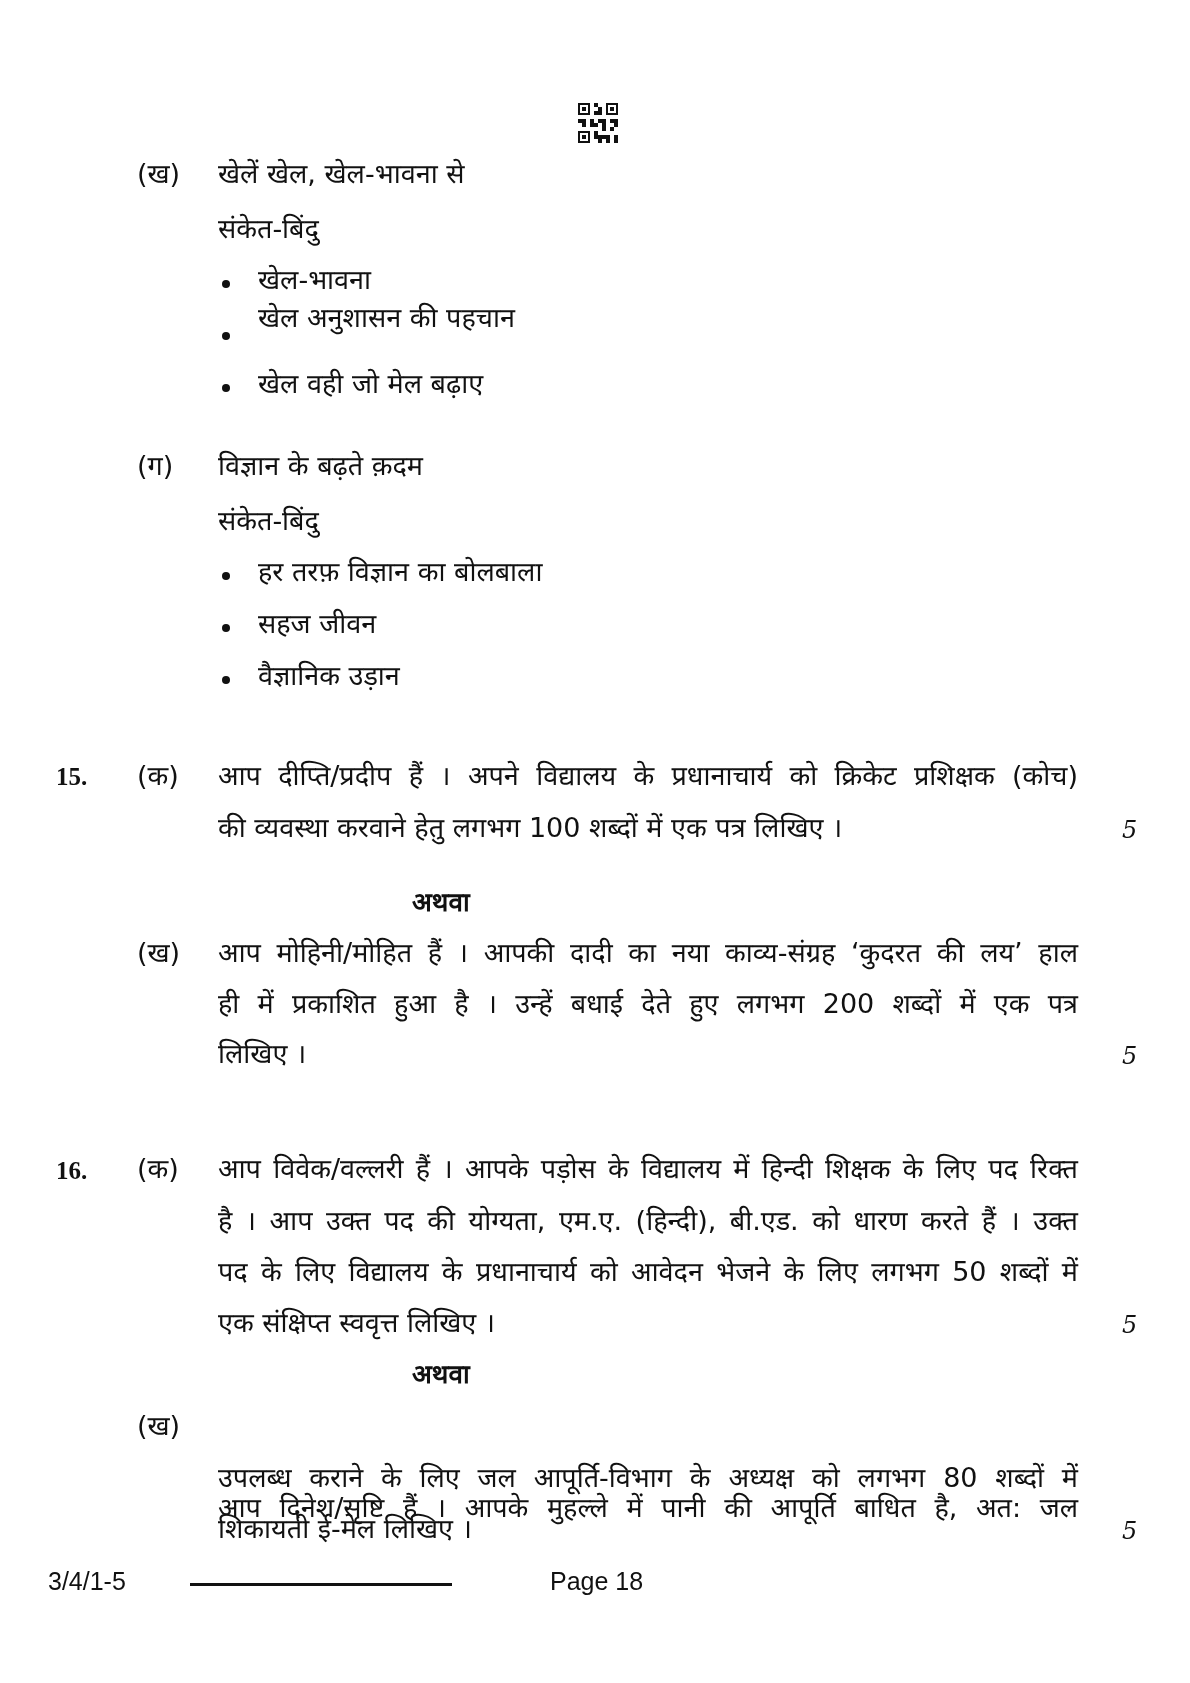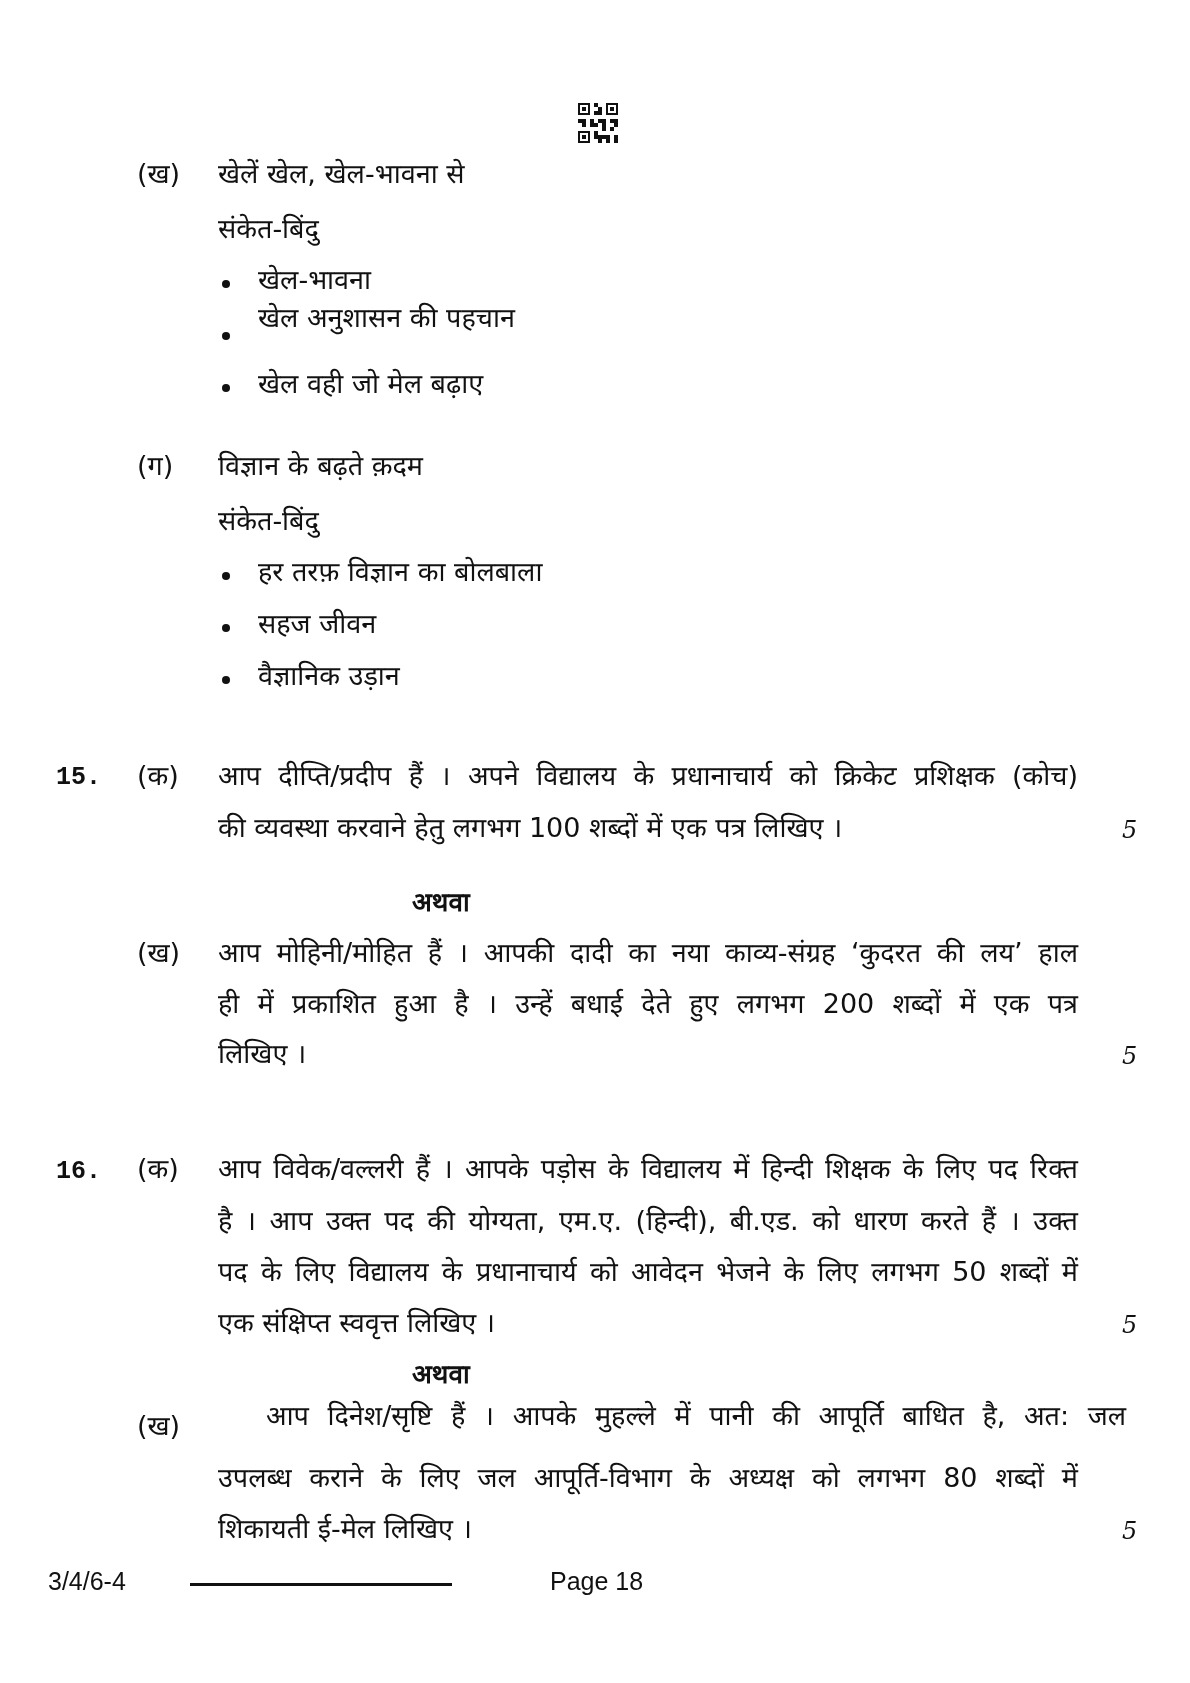--- a/index.html
+++ b/index.html
@@ -4,21 +4,21 @@
 <style>
   html, body { margin: 0; padding: 0; background: #ffffff; }
   body {
     width: 1190px; height: 1683px; position: relative; overflow: hidden;
     font-family: "DejaVu Sans", sans-serif; color: #111;
   }
   .abs { position: absolute; }
   .qr { left: 578px; top: 103px; width: 40px; height: 40px; }
   .txt { font-size: 27px; line-height: 32px; white-space: nowrap; }
   .label { font-size: 27px; }
-  .qnum { font-family: Liberation Mono, monospace; font-weight: bold; font-size: 25px; }
+  .qnum { font-family: Liberation Serif, serif; font-weight: bold; font-size: 25px; }
   .marks { font-family: "DejaVu Serif", serif; font-style: italic; font-size: 24px; left: 1122px; }
   .bullet { width: 8px; height: 8px; border-radius: 50%; background: #111; }
   .athva { font-weight: bold; font-size: 26px; text-align: center; }
   .just { text-align: justify; text-align-last: justify; white-space: nowrap; width: 860px; }
   .footer { font-family: "Liberation Sans", sans-serif; font-size: 25px; }
   .rule { height: 3px; background: #111; }
 </style>
 </head>
 <body>
 
@@ -96,23 +96,23 @@
   <span class="abs txt label" style="left:137px;top:1153px;">(क)</span>
   <div class="abs txt just" style="left:218px;top:1153px;">आप विवेक/वल्लरी हैं । आपके पड़ोस के विद्यालय में हिन्दी शिक्षक के लिए पद रिक्त</div>
   <div class="abs txt just" style="left:218px;top:1205px;">है । आप उक्त पद की योग्यता, एम.ए. (हिन्दी), बी.एड. को धारण करते हैं । उक्त</div>
   <div class="abs txt just" style="left:218px;top:1256px;">पद के लिए विद्यालय के प्रधानाचार्य को आवेदन भेजने के लिए लगभग 50 शब्दों में</div>
   <span class="abs txt" style="left:218px;top:1307px;">एक संक्षिप्त स्ववृत्त लिखिए ।</span>
   <span class="abs marks" style="top:1311px;">5</span>
 
   <span class="abs athva" style="left:412px;top:1355px;">अथवा</span>
 
   <span class="abs txt label" style="left:137px;top:1410px;">(ख)</span>
-  <div class="abs txt just" style="left:218px;top:1400px;margin-left:48px;">आप दिनेश/सृष्टि हैं । आपके मुहल्ले में पानी की आपूर्ति बाधित है, अत: जल</div>
+  <div class="abs txt just" style="left:218px;top:1492px;">आप दिनेश/सृष्टि हैं । आपके मुहल्ले में पानी की आपूर्ति बाधित है, अत: जल</div>
   <div class="abs txt just" style="left:218px;top:1462px;">उपलब्ध कराने के लिए जल आपूर्ति-विभाग के अध्यक्ष को लगभग 80 शब्दों में</div>
   <span class="abs txt" style="left:218px;top:1513px;">शिकायती ई-मेल लिखिए ।</span>
   <span class="abs marks" style="top:1517px;">5</span>
 </div>
 
 <div>
-  <span class="abs footer" style="left:48px;top:1567px;">3/4/6-4</span>
+  <span class="abs footer" style="left:48px;top:1567px;">3/4/1-5</span>
   <div class="abs rule" style="left:190px;top:1583px;width:262px;"></div>
   <span class="abs footer" style="left:550px;top:1567px;">Page 18</span>
 </div>
 
 </body></html>

